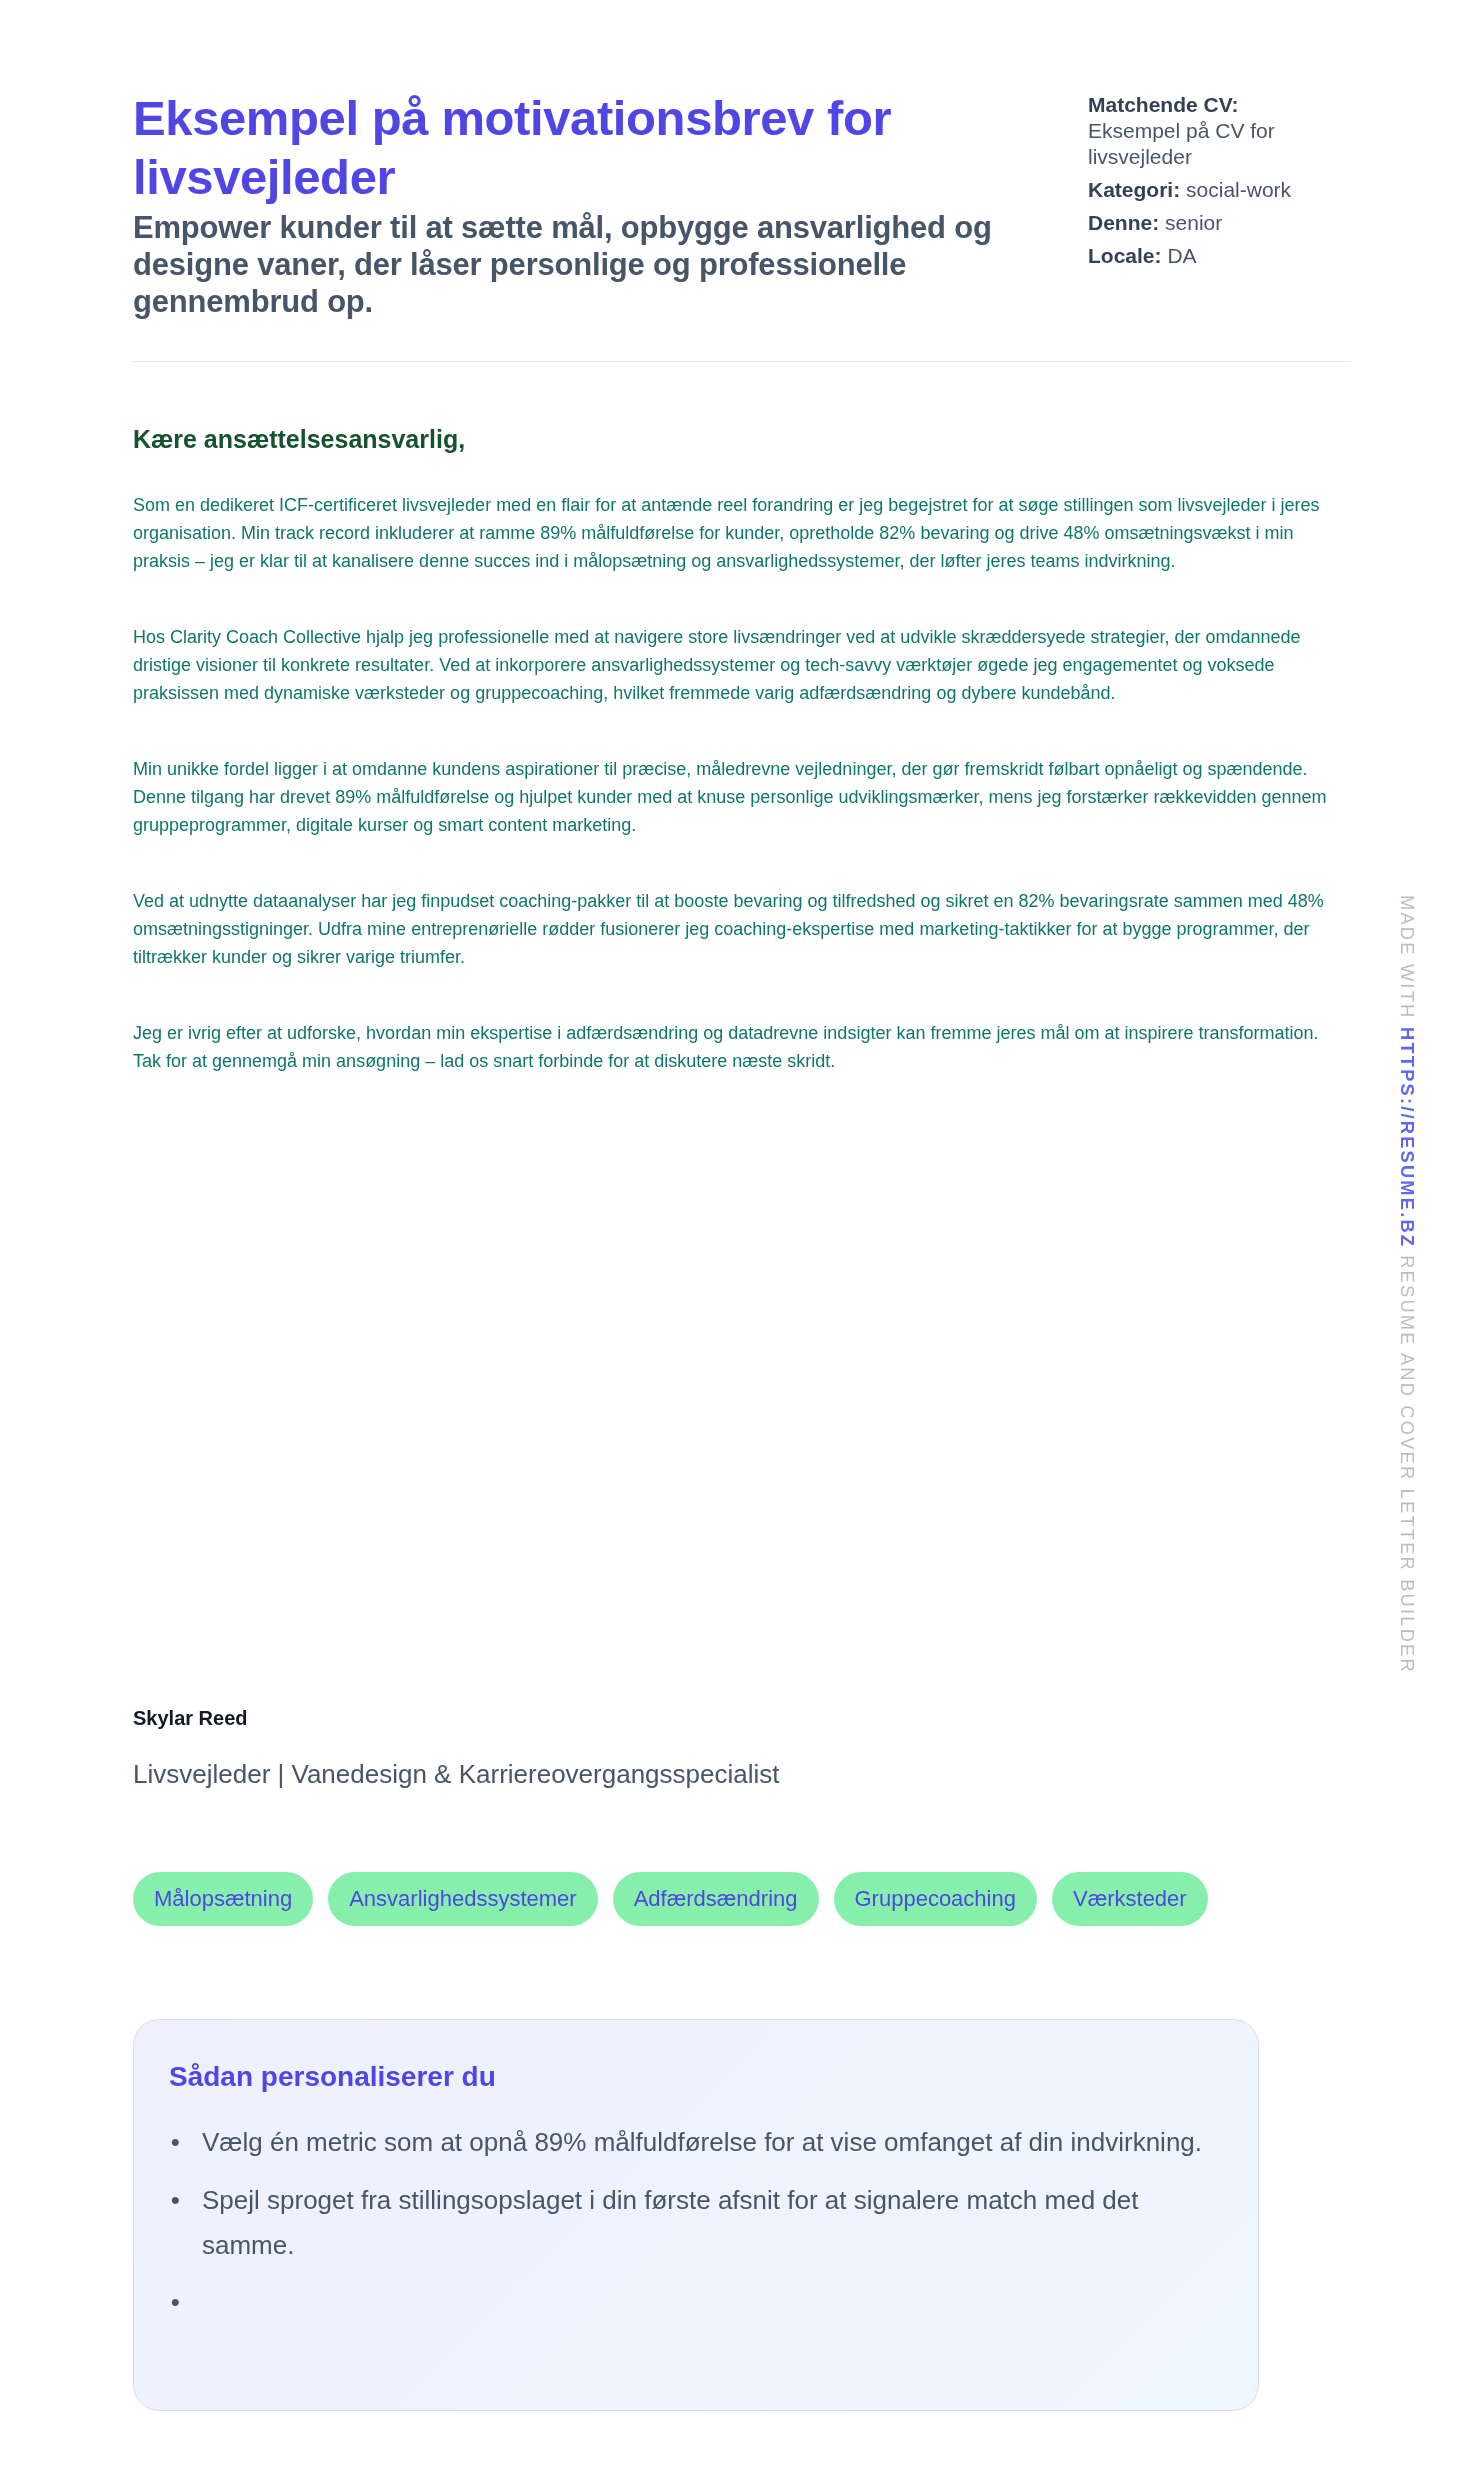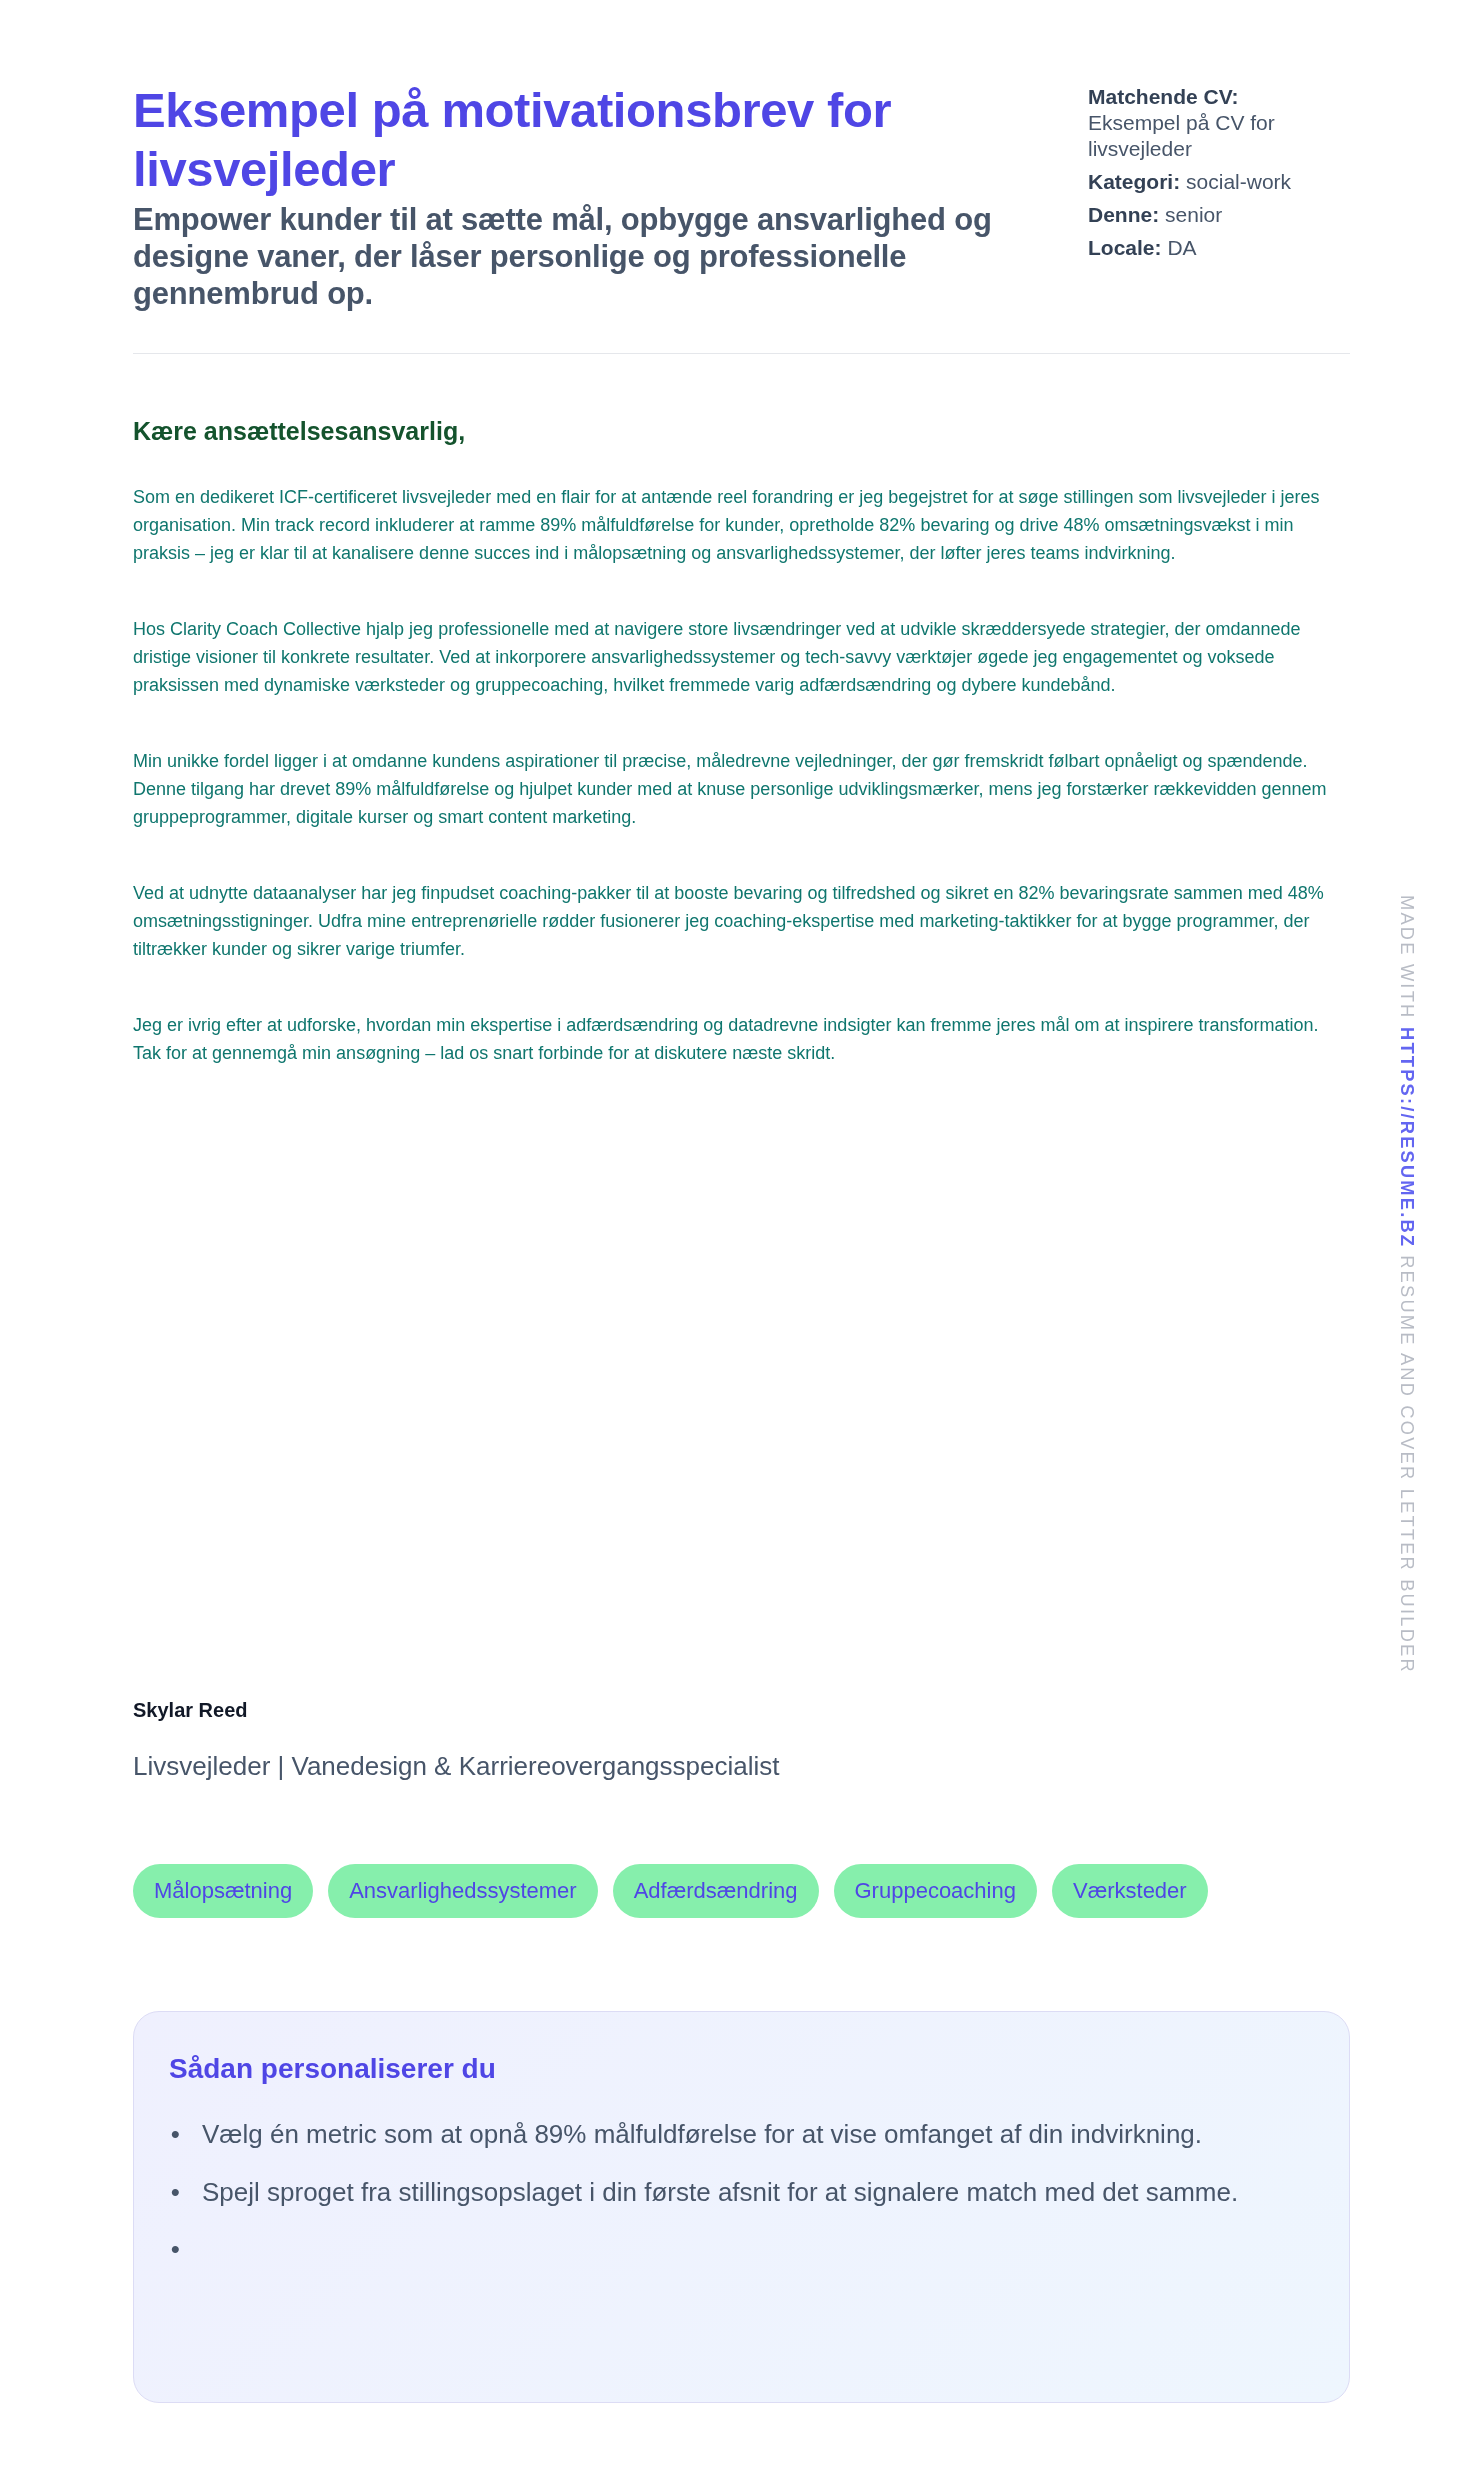--- a/index.html
+++ b/index.html
@@ -1,19 +1,19 @@
 <!DOCTYPE html>
 <html style="font-size:14px"><head>
 <meta charset="utf-8">
 <style>
   * { box-sizing: border-box; margin: 0; padding: 0; }
   html, body { width: 1484px; height: 2487px; background: #ffffff; }
   body { font-family: "Liberation Sans", "DejaVu Sans", sans-serif; color: #111827; position: relative; overflow: hidden; }
 
-  .page { position: absolute; left: 133px; top: 0; width: 1217px; }
+  .page { position: absolute; left: 133px; top: 8px; width: 1217px; }
 
   .header { position: relative; height: 354px; border-bottom: 1.7px solid #e5e7eb; }
   .title-block { position: absolute; left: 0; top: 81px; width: 925px; }
   .title { font-size: 49px; line-height: 59px; font-weight: 700; color: #4f46e5; letter-spacing: -0.4px; }
   .subtitle { margin-top: 1.7px; font-size: 31px; line-height: 37px; font-weight: 700; color: #475569; letter-spacing: -0.2px; }
 
   .meta { position: absolute; right: 0; top: 84px; width: 262px; text-align: left; font-size: 21px; line-height: 26px; color: #475569; }
   .meta .row { margin-bottom: 7px; }
   .meta .label { font-weight: 700; color: #334155; }
 
@@ -22,21 +22,21 @@
   .body { position: absolute; top: 483px; left: 0; width: 1217px; }
   .para { font-size: 18px; line-height: 28px; color: #0f766e; margin-bottom: 48px; }
 
   .signature { position: absolute; top: 1693px; left: 0; }
   .sig-name { font-size: 20px; line-height: 35px; font-weight: 700; color: #111827; }
   .sig-title { margin-top: 21px; font-size: 26px; line-height: 35px; color: #475569; }
 
   .tags { position: absolute; top: 1864px; left: 0; display: flex; gap: 15px; }
   .tag { height: 54px; padding: 0 21px; border-radius: 27px; background: #86efac; color: #4f46e5; font-size: 22px; line-height: 54px; font-weight: 500; white-space: nowrap; }
 
-  .tips { position: absolute; top: 2011px; left: 0; width: 1217px; height: 392px; border: 1.7px solid #dcdcf5; border-radius: 26px; background: linear-gradient(135deg, #eff0fe 0%, #eef6fe 100%); padding: 38px 35px 0 35px; }
+  .tips { position: absolute; top: 2011px; left: 0; width: 1126px; height: 392px; border: 1.7px solid #dcdcf5; border-radius: 26px; background: linear-gradient(135deg, #eff0fe 0%, #eef6fe 100%); padding: 38px 35px 0 35px; }
   .tips-title { font-size: 28px; line-height: 38px; font-weight: 700; color: #4f46e5; margin-bottom: 24.4px; }
   .tips ul { list-style: none; }
   .tips li { position: relative; padding-left: 33px; font-size: 26px; line-height: 45px; color: #475569; margin-bottom: 12.2px; }
   .tips li .bullet { position: absolute; left: 1.7px; top: 0; color: #475569; font-size: 26px; }
 
   .watermark { position: absolute; left: 1396px; top: 895px; width: 31px; height: 709px; }
   .watermark-inner { position: absolute; left: 0; top: 0; writing-mode: vertical-rl; font-size: 18.3px; letter-spacing: 2.2px; color: #b8bcc5; white-space: nowrap; font-weight: 400; }
   .watermark-inner .link { color: #6366f1; font-weight: 700; margin: 0 10.5px; }
 </style>
 </head>

